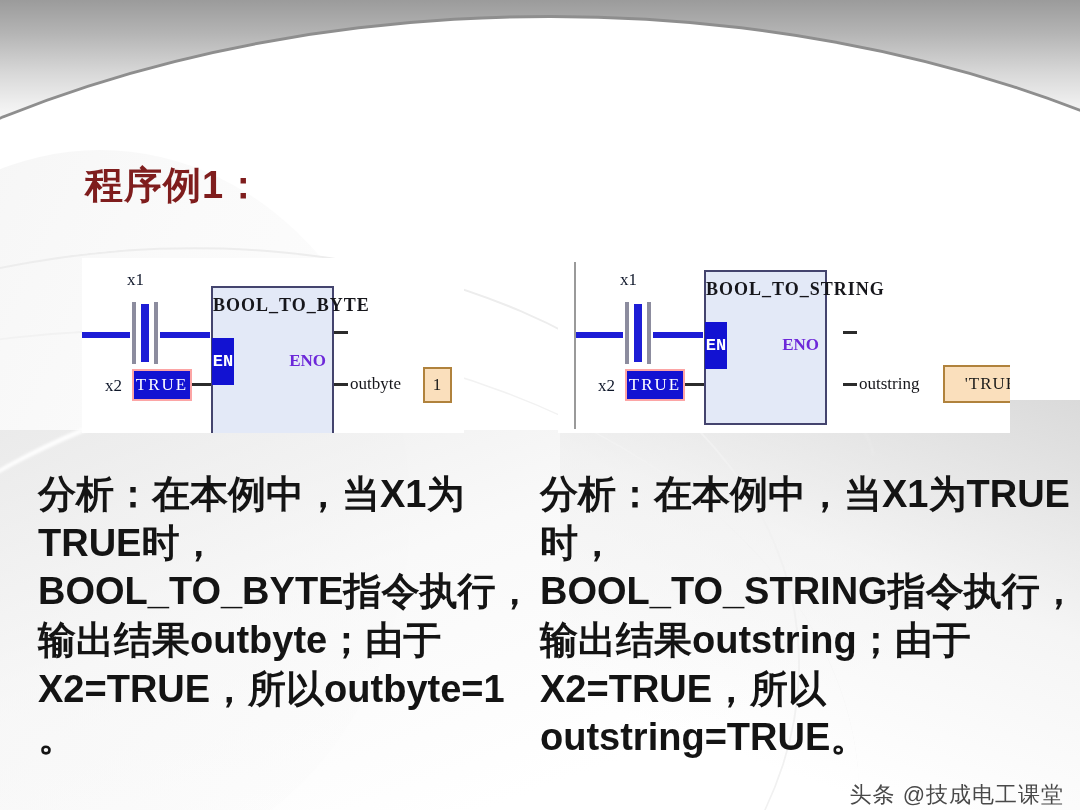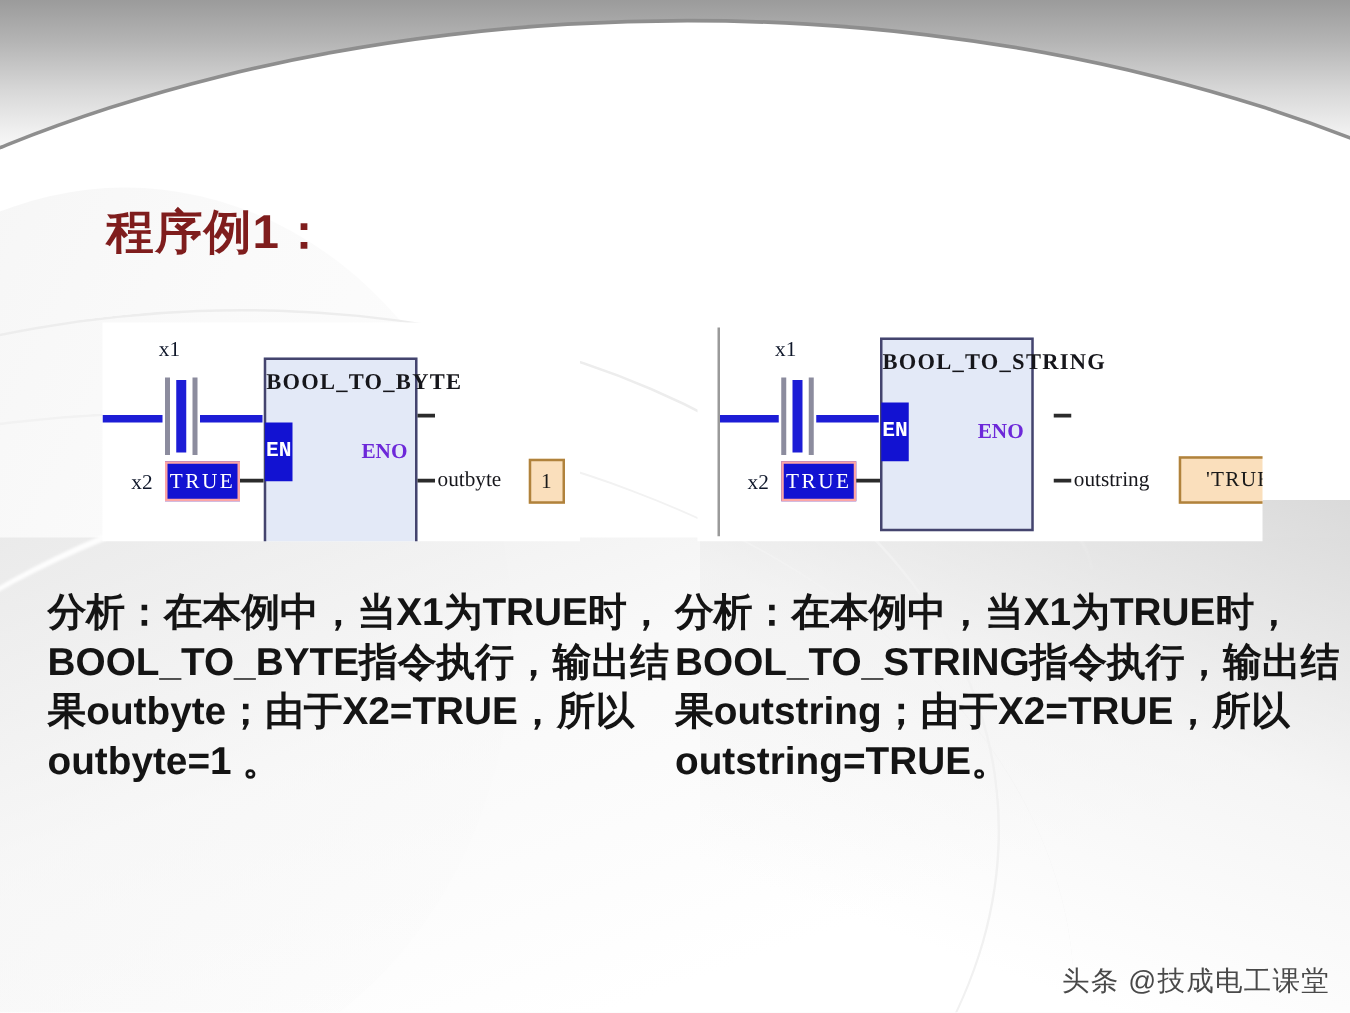--- a/index.html
+++ b/index.html
@@ -243,34 +243,34 @@
     align-items: center;
     justify-content: center;
     box-sizing: border-box;
     letter-spacing: 1px;
   }
 
   
   .analysis {
     position: absolute;
     top: 470px;
-    font-size: 31px;
+    font-size: 38px;
     font-weight: bold;
     color: #141414;
     line-height: 1.28;
     white-space: pre-line;
   }
   .col-left  .analysis { left: 38px; width: 500px; }
   .col-right .analysis { left: 0px;  width: 540px; }
 
   
   .watermark {
     position: absolute;
     right: 16px;
-    bottom: 10px;
+    bottom: 0;
     font-size: 22px;
     color: #3a3a3a;
     letter-spacing: 1px;
     white-space: nowrap;
     opacity: 0.92;
   }
 </style>
 </head>
 <body>
 

